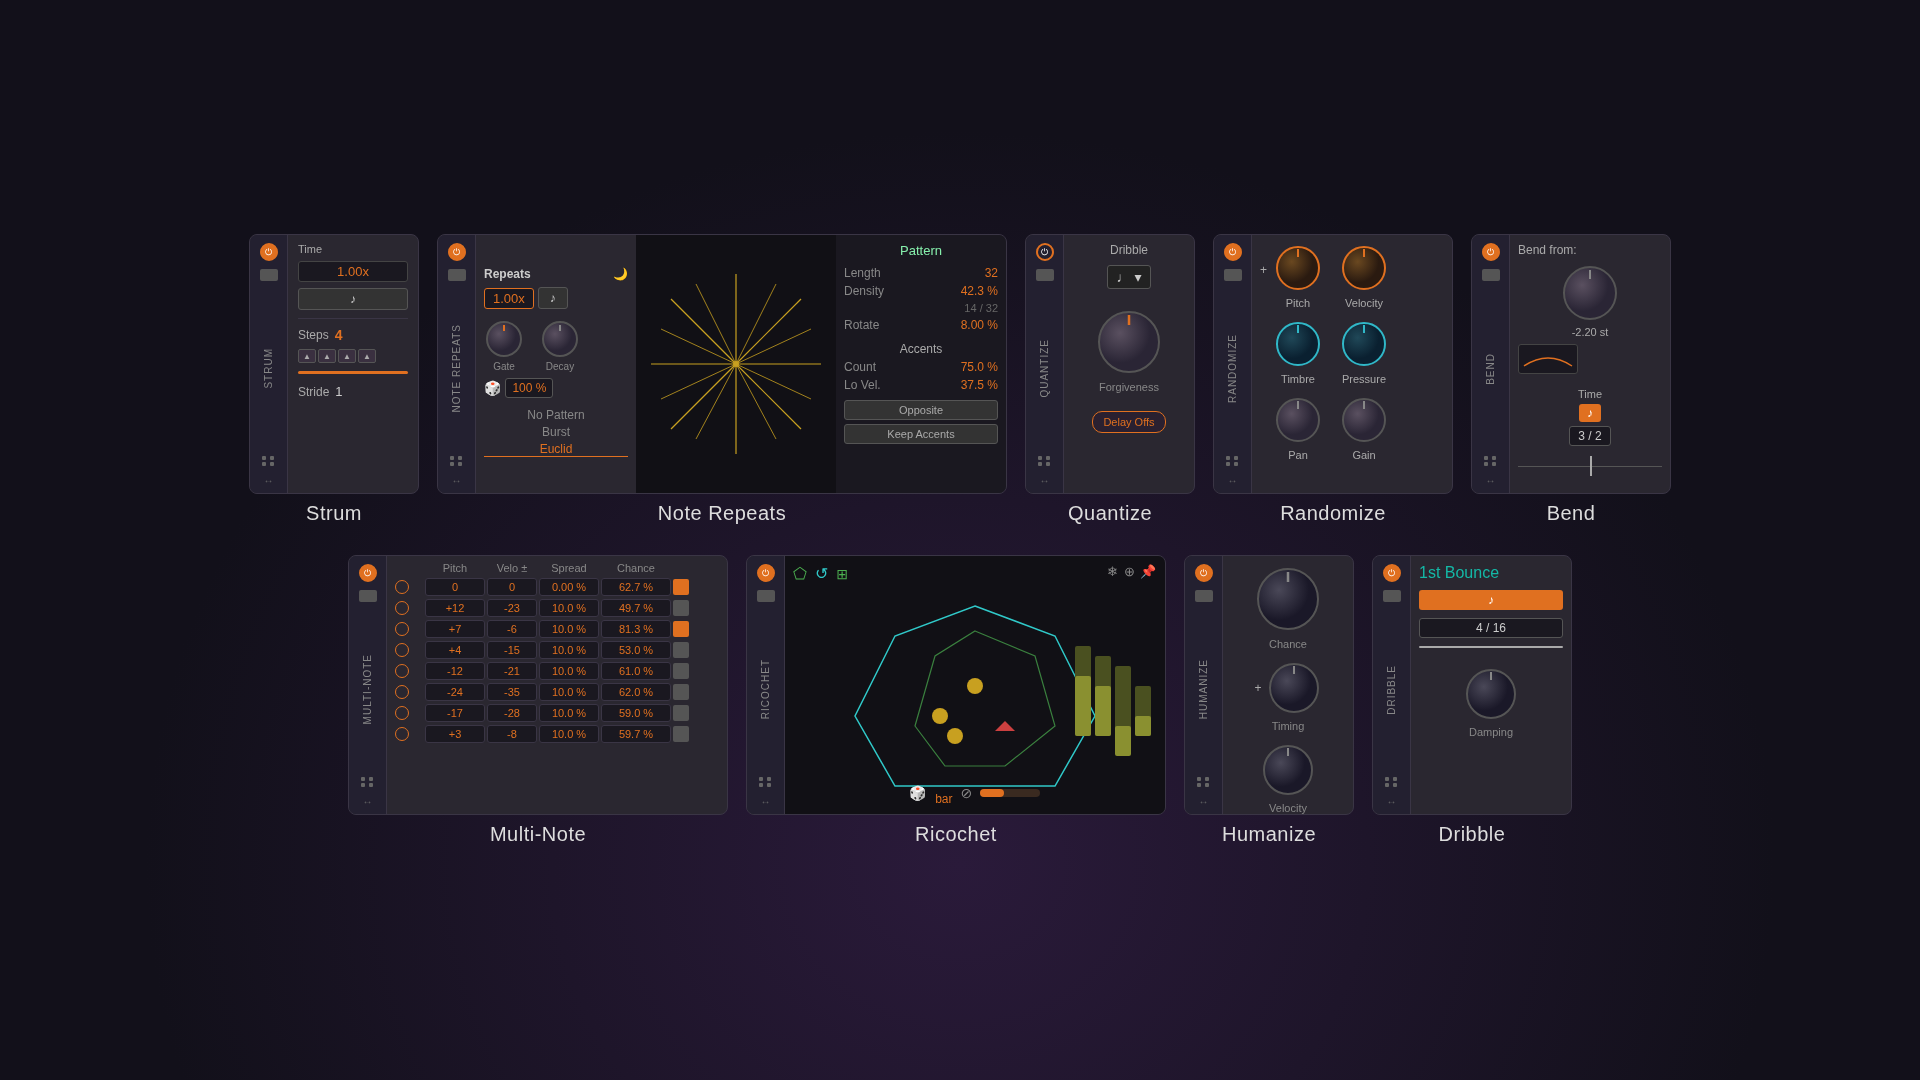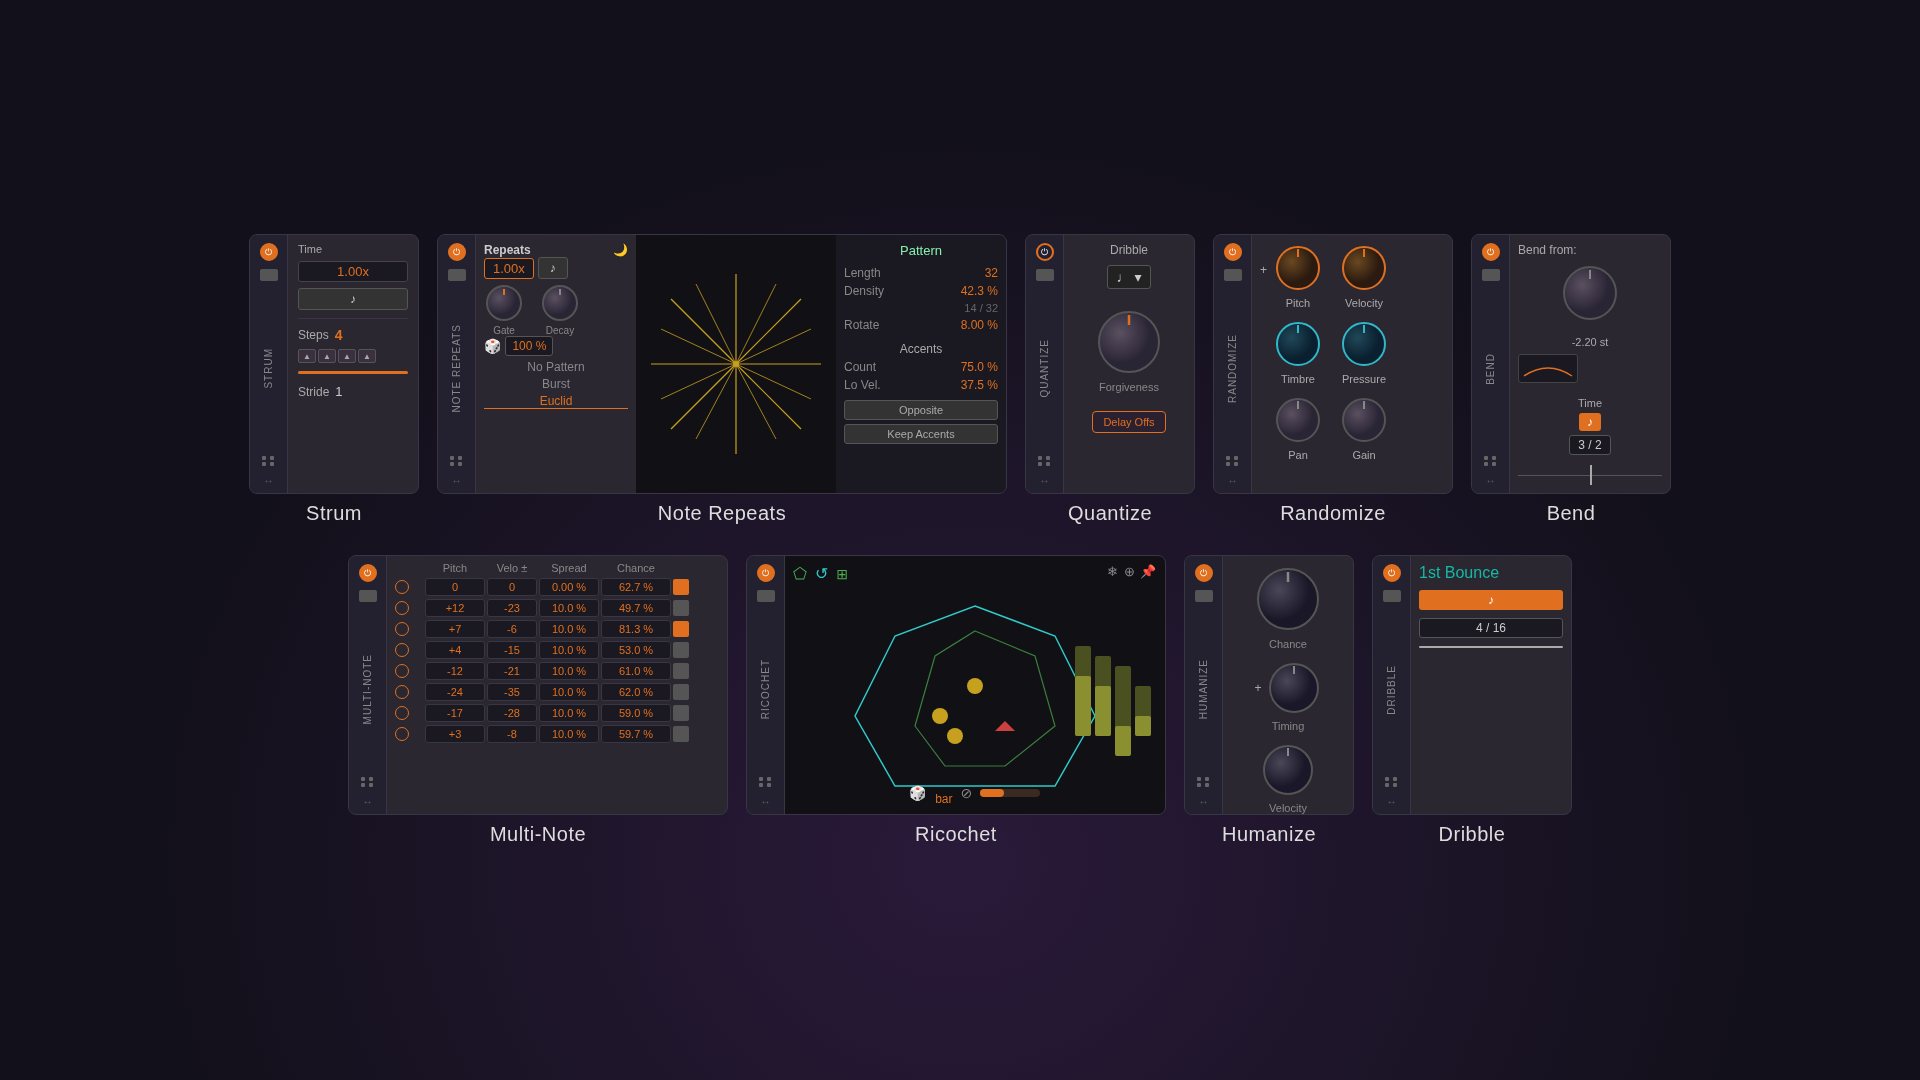--- a/index.html
+++ b/index.html
@@ -157,21 +157,21 @@
     }
     .stride-val { color: #ccc; font-size: 13px; }
 
     
     .note-repeats-panel {
       display: flex; flex-direction: row; height: 260px;
     }
     .nr-left {
       width: 160px;
       padding: 8px;
-      display: flex; flex-direction: column; 
+      display: flex; flex-direction: column; gap: 6px; margin-top: 24px;
     }
     .nr-header {
       display: flex; justify-content: space-between; align-items: center;
     }
     .nr-title { font-size: 12px; color: #ccc; font-weight: bold; }
     .repeats-val {
       background: #1a1820; border: 1px solid #e07020; border-radius: 3px;
       color: #e07020; font-size: 13px; padding: 2px 8px; text-align: center;
     }
     .nr-row { display: flex; gap: 4px; align-items: center; }
@@ -226,21 +226,21 @@
       background: #222; border: 1px solid #555; border-radius: 3px;
       color: #ccc; font-size: 14px; padding: 3px 8px;
       display: flex; align-items: center; gap: 4px; cursor: pointer;
     }
     .forgiveness-wrap {
       display: flex; flex-direction: column; align-items: center; gap: 4px;
       margin-top: 10px;
     }
     .forgiveness-label { font-size: 11px; color: #888; }
     .delay-btn {
-      background: #2a2030; border: 1px solid #e07020; border-radius: 4px;
+      background: #2a2030; border: 1px solid #e07020; border-radius: 10px;
       color: #e07020; font-size: 11px; padding: 4px 10px; cursor: pointer;
       margin-top: 10px;
     }
 
     
     .randomize-panel {
       display: flex; flex-direction: row; height: 260px;
     }
     .rand-content {
       width: 200px; padding: 8px;
@@ -257,21 +257,21 @@
 
     
     .bend-panel {
       display: flex; flex-direction: row; height: 260px;
     }
     .bend-content {
       width: 160px; padding: 8px;
       display: flex; flex-direction: column; gap: 6px;
     }
     .bend-from-label { font-size: 12px; color: #aaa; }
-    .bend-knob-wrap { display: flex; flex-direction: column; align-items: center; gap: 13px; }
+    .bend-knob-wrap { display: flex; flex-direction: column; align-items: center; gap: 3px; }
     .bend-val { font-size: 11px; color: #aaa; }
     .curve-preview {
       width: 60px; height: 30px; background: #1a1820;
       border: 1px solid #444; border-radius: 3px;
       display: flex; align-items: center; justify-content: center;
     }
     .time-section { display: flex; flex-direction: column; align-items: center; gap: 4px; margin-top: 8px; }
     .time-label2 { font-size: 11px; color: #aaa; }
     .time-orange {
       background: #e07020; border-radius: 3px;
@@ -1011,20 +1011,33 @@
           </div>
           <div class="sidebar-arrow">↔</div>
         </div>
         <div class="drib-content">
           <div style="font-size:16px;color:#14b8a6;">1st Bounce</div>
           <div class="bounce-box">
             <span>♪</span>
           </div>
           <div class="drib-val">4 / 16</div>
           <div class="drib-bar"></div>
+          <div style="margin-top:10px; display:flex; flex-direction:column; align-items:center; gap:4px;">
+            <svg width="56" height="56">
+              <circle cx="28" cy="28" r="24" fill="url(#kdrib)" stroke="#555" stroke-width="2"></circle>
+              <defs>
+                  <radialGradient id="kdrib" cx="35%" cy="35%">
+                    <stop offset="0%" stop-color="#4a4858"></stop>
+                    <stop offset="100%" stop-color="#1a1828"></stop>
+                  </radialGradient>
+                </defs>
+              <line x1="28" y1="6" x2="28" y2="14" stroke="#888" stroke-width="2"></line>
+            </svg>
+            <span style="font-size:11px;color:#888;">Damping</span>
+          </div>
         </div>
 
         <div class="drib-visual">
           
         </div>
       </div>
       <div class="plugin-label">Dribble</div>
     </div>
 
   </div>

